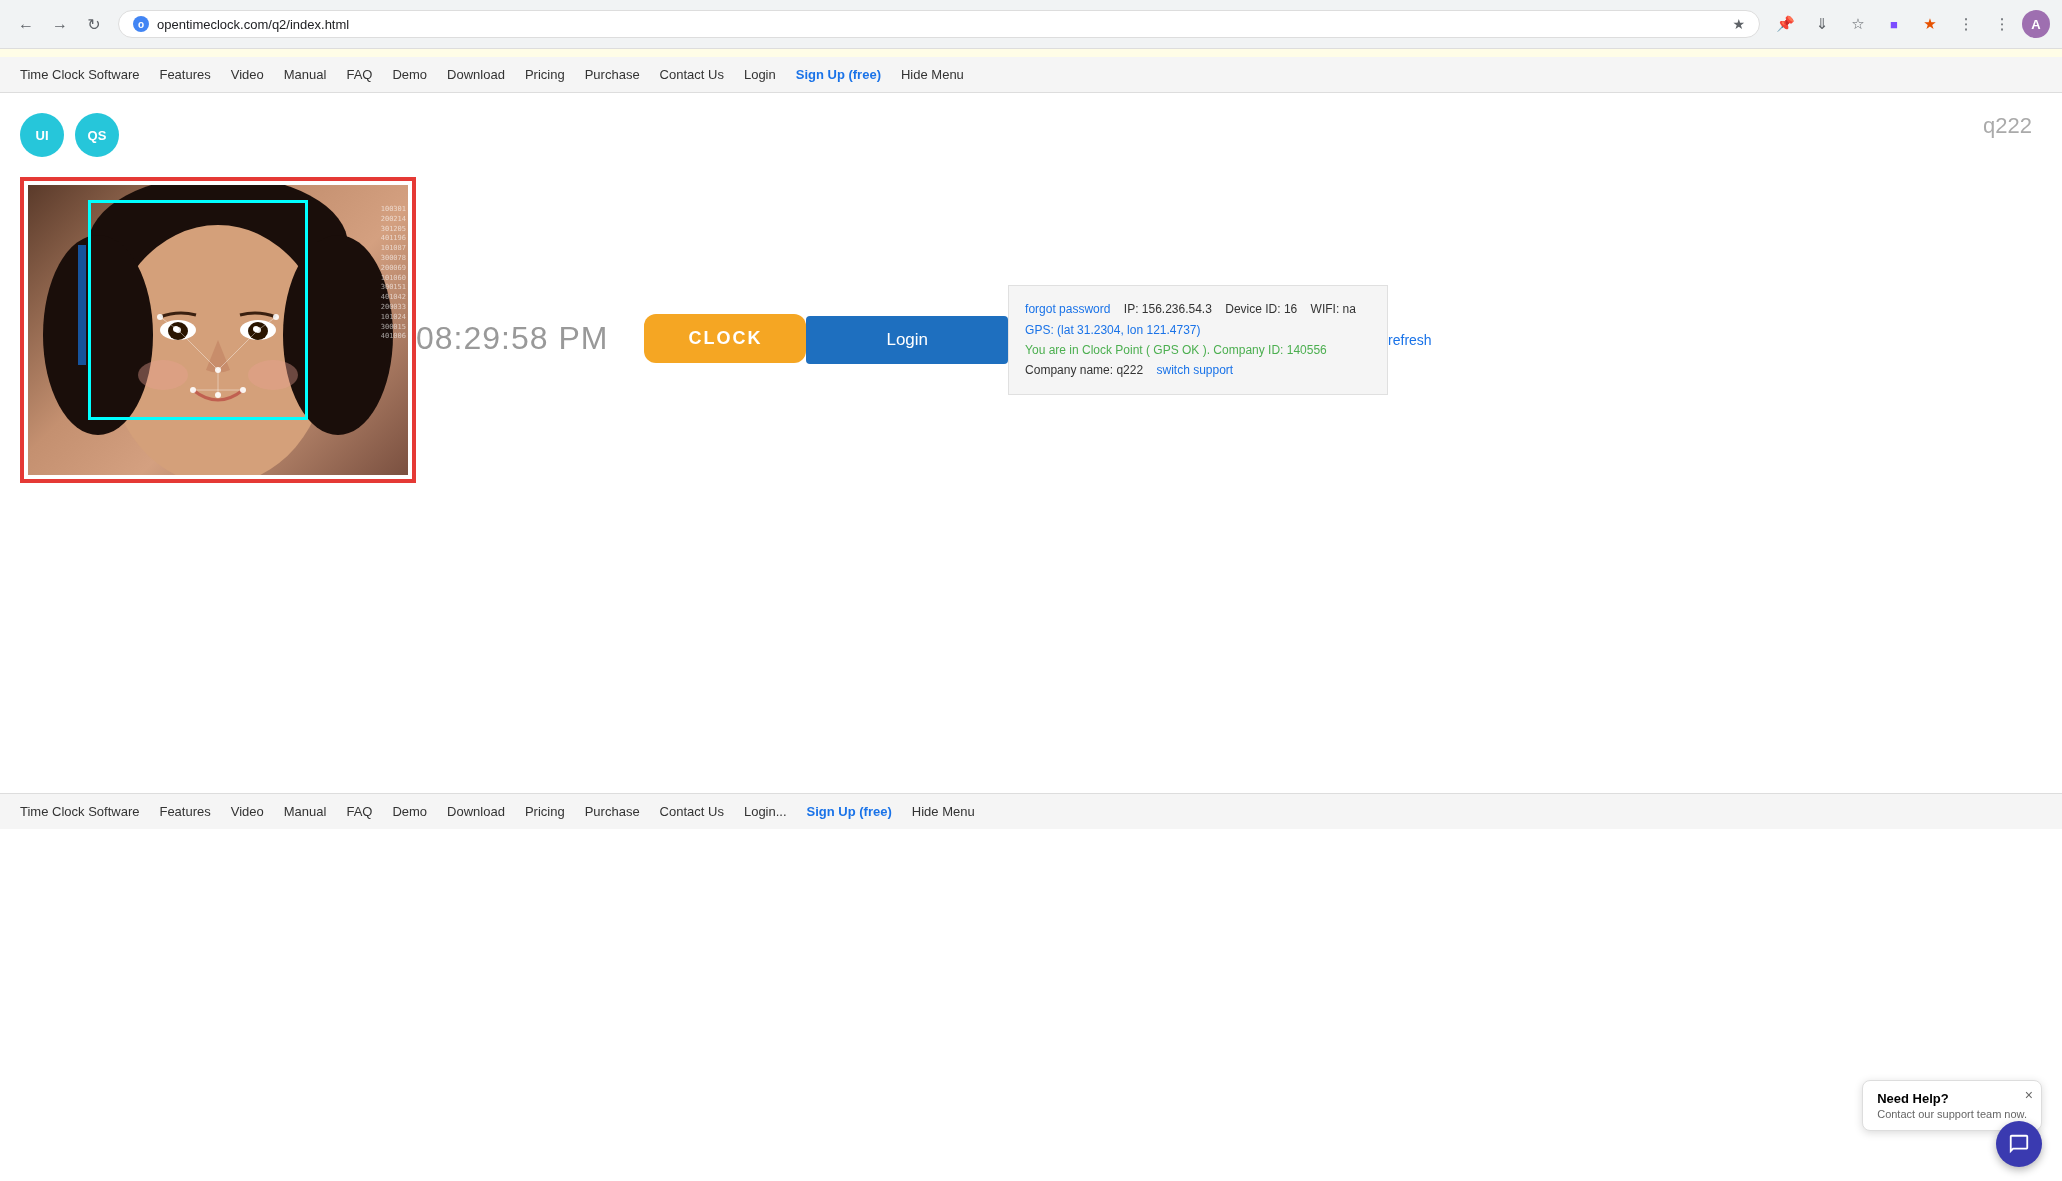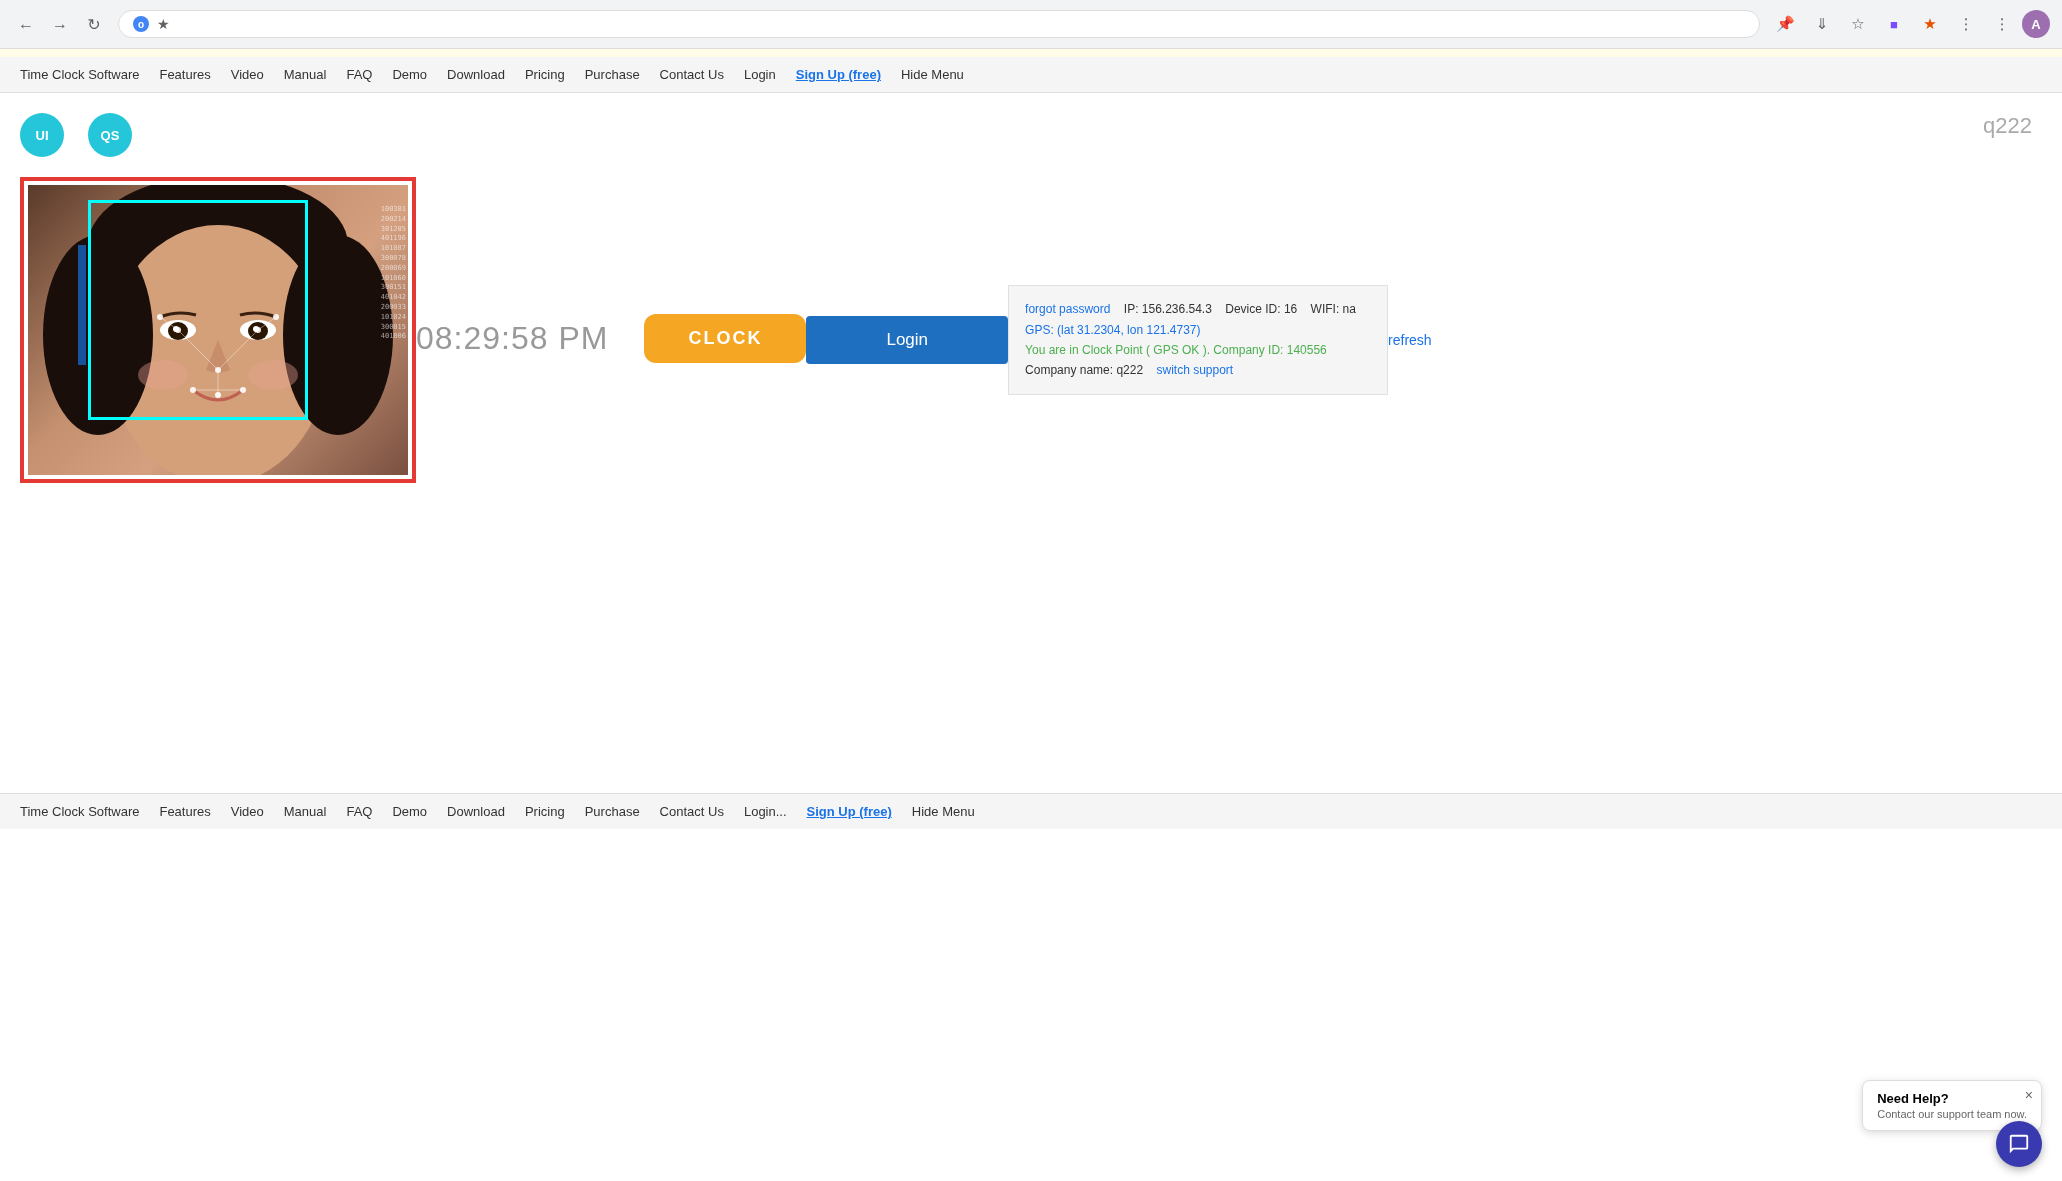--- a/index.html
+++ b/index.html
@@ -94,34 +94,34 @@
       height: 36px;
       gap: 0;
     }
     .nav-item {
       padding: 8px 10px;
       font-size: 13px;
       color: #333;
       cursor: pointer;
       white-space: nowrap;
     }
-    .nav-item.signup { color: #1a73e8; font-weight: 600; text-decoration: underline; }
+    .nav-item.signup { color: #1a73e8; font-weight: 600; }
 
     
     .page-content {
       background: #fff;
       min-height: 680px;
       position: relative;
       padding: 20px;
     }
 
     
     .top-buttons {
       display: flex;
-      gap: 24px;
+      gap: 11px;
       margin-bottom: 20px;
     }
     .circle-btn {
       width: 44px; height: 44px;
       border-radius: 50%;
       border: none;
       color: white;
       font-size: 13px;
       font-weight: bold;
       cursor: pointer;
@@ -326,20 +326,21 @@
 <div class="browser-chrome">
   <div class="browser-nav-btns">
     <button class="nav-btn">←</button>
     <button class="nav-btn">→</button>
     <button class="nav-btn">↻</button>
   </div>
   <div class="address-bar">
     <div class="site-icon">
       <span>o</span>
     </div>
+    <span class="address-url">opentimeclock.com/q2/index.html</span>
     <span style="color:#5f6368;cursor:pointer;">★</span>
   </div>
   <div class="browser-actions">
     <button class="browser-action-btn">📌</button>
     <button class="browser-action-btn">⇓</button>
     <button class="browser-action-btn">☆</button>
     <button class="browser-action-btn" style="font-size:13px;color:#7c4dff;">■</button>
     <button class="browser-action-btn" style="color:#e65100;">★</button>
     <button class="browser-action-btn">⋮</button>
     <button class="browser-action-btn">⋮</button>

